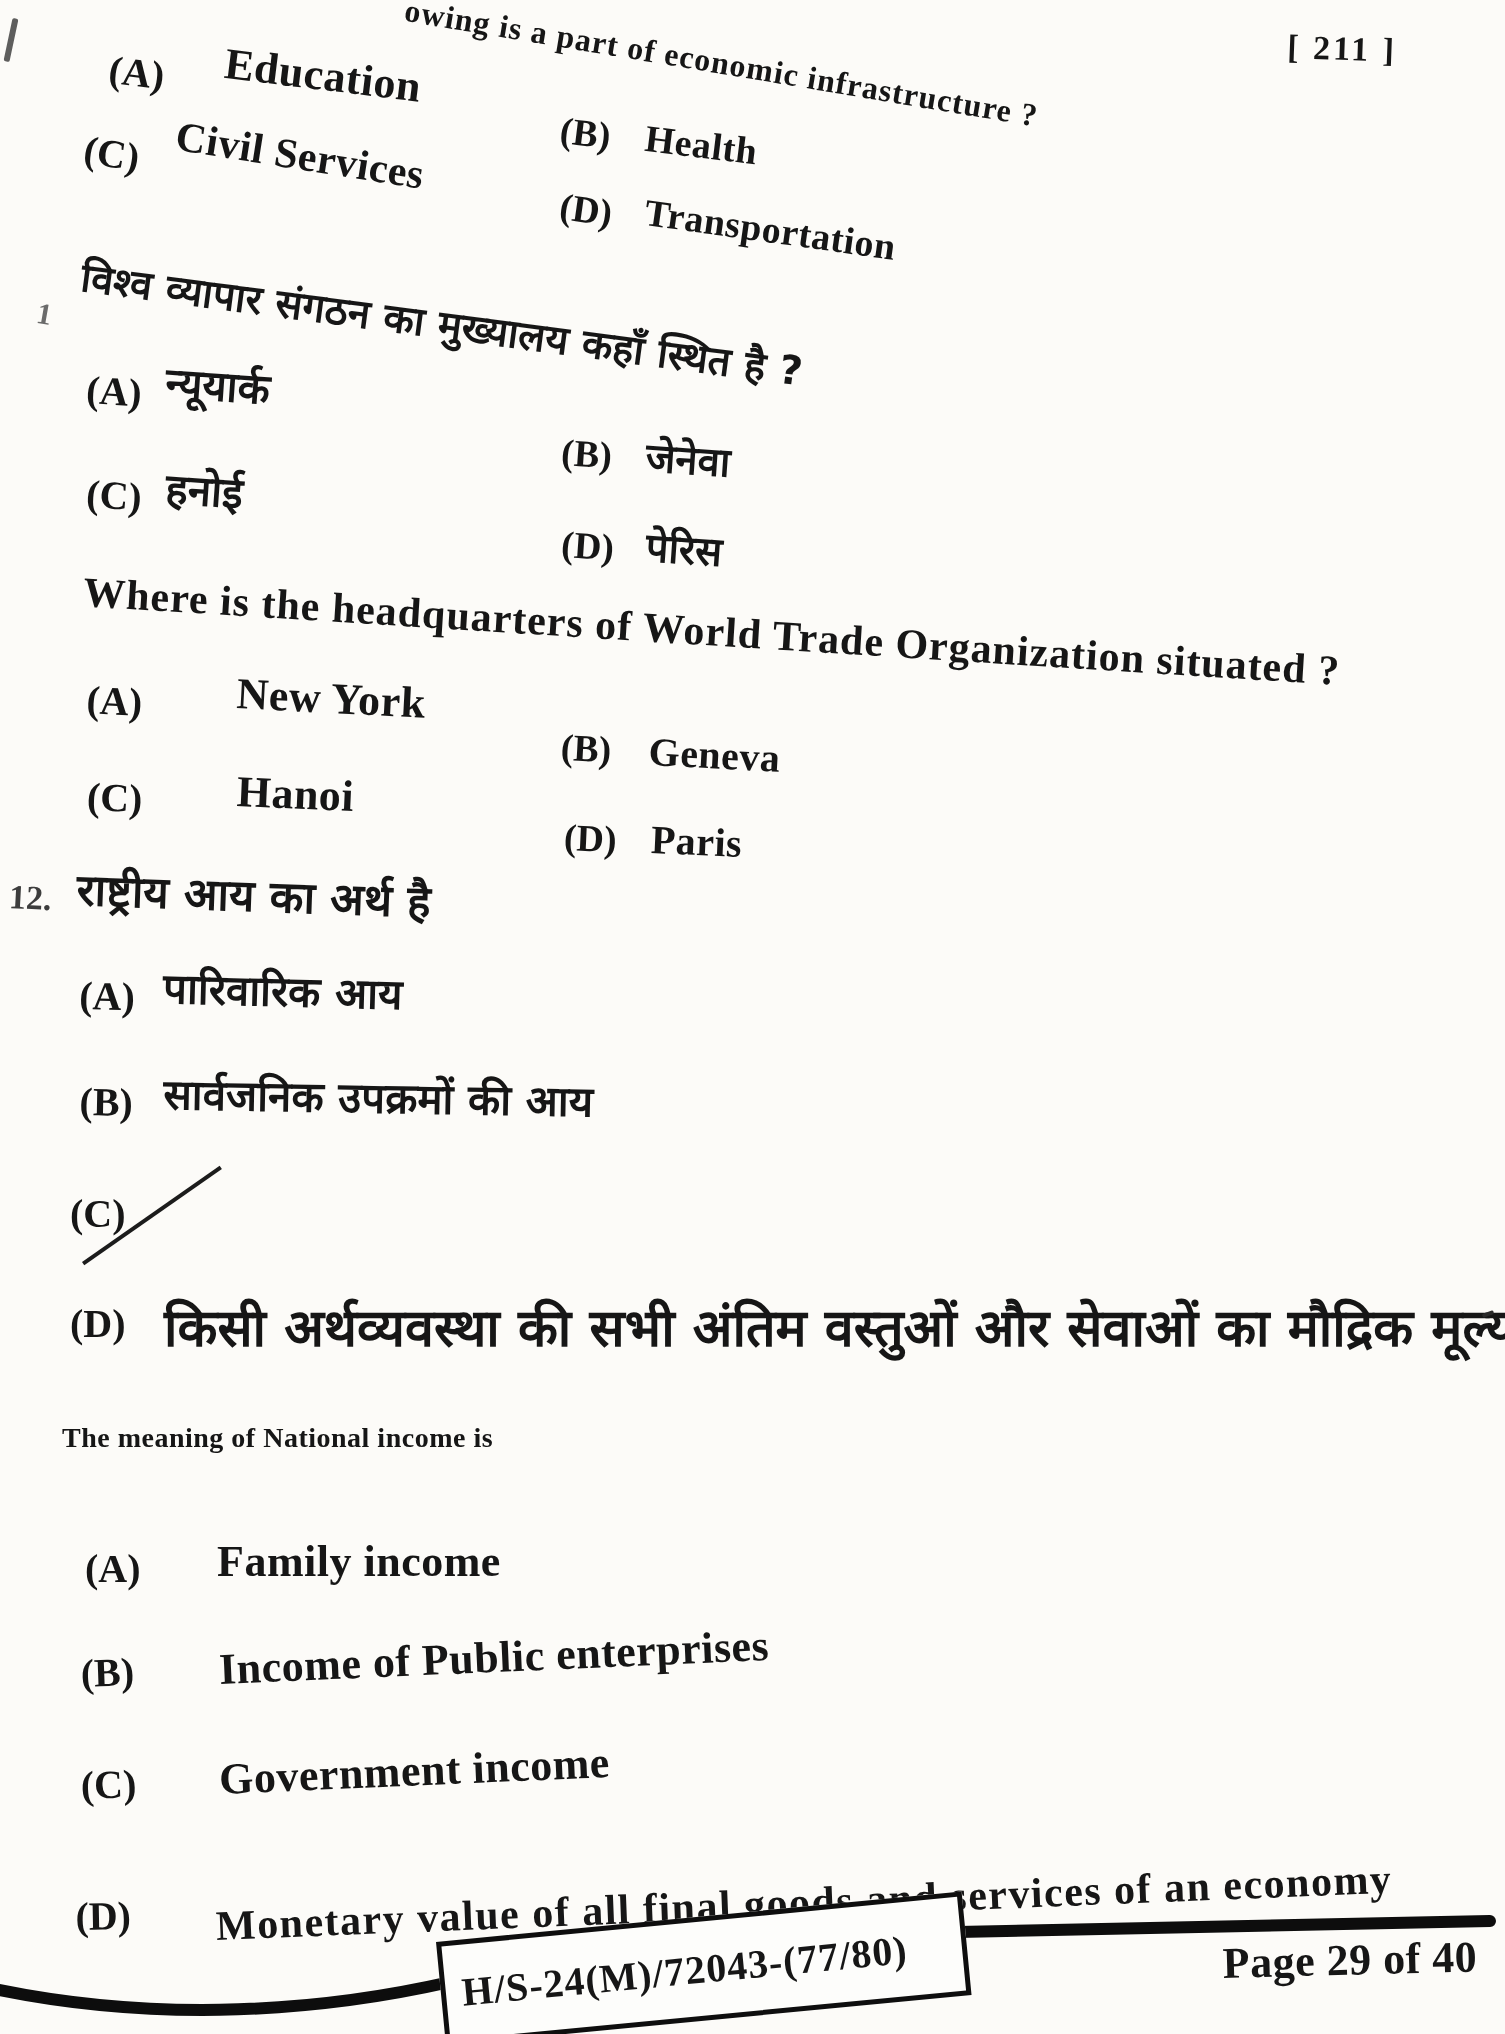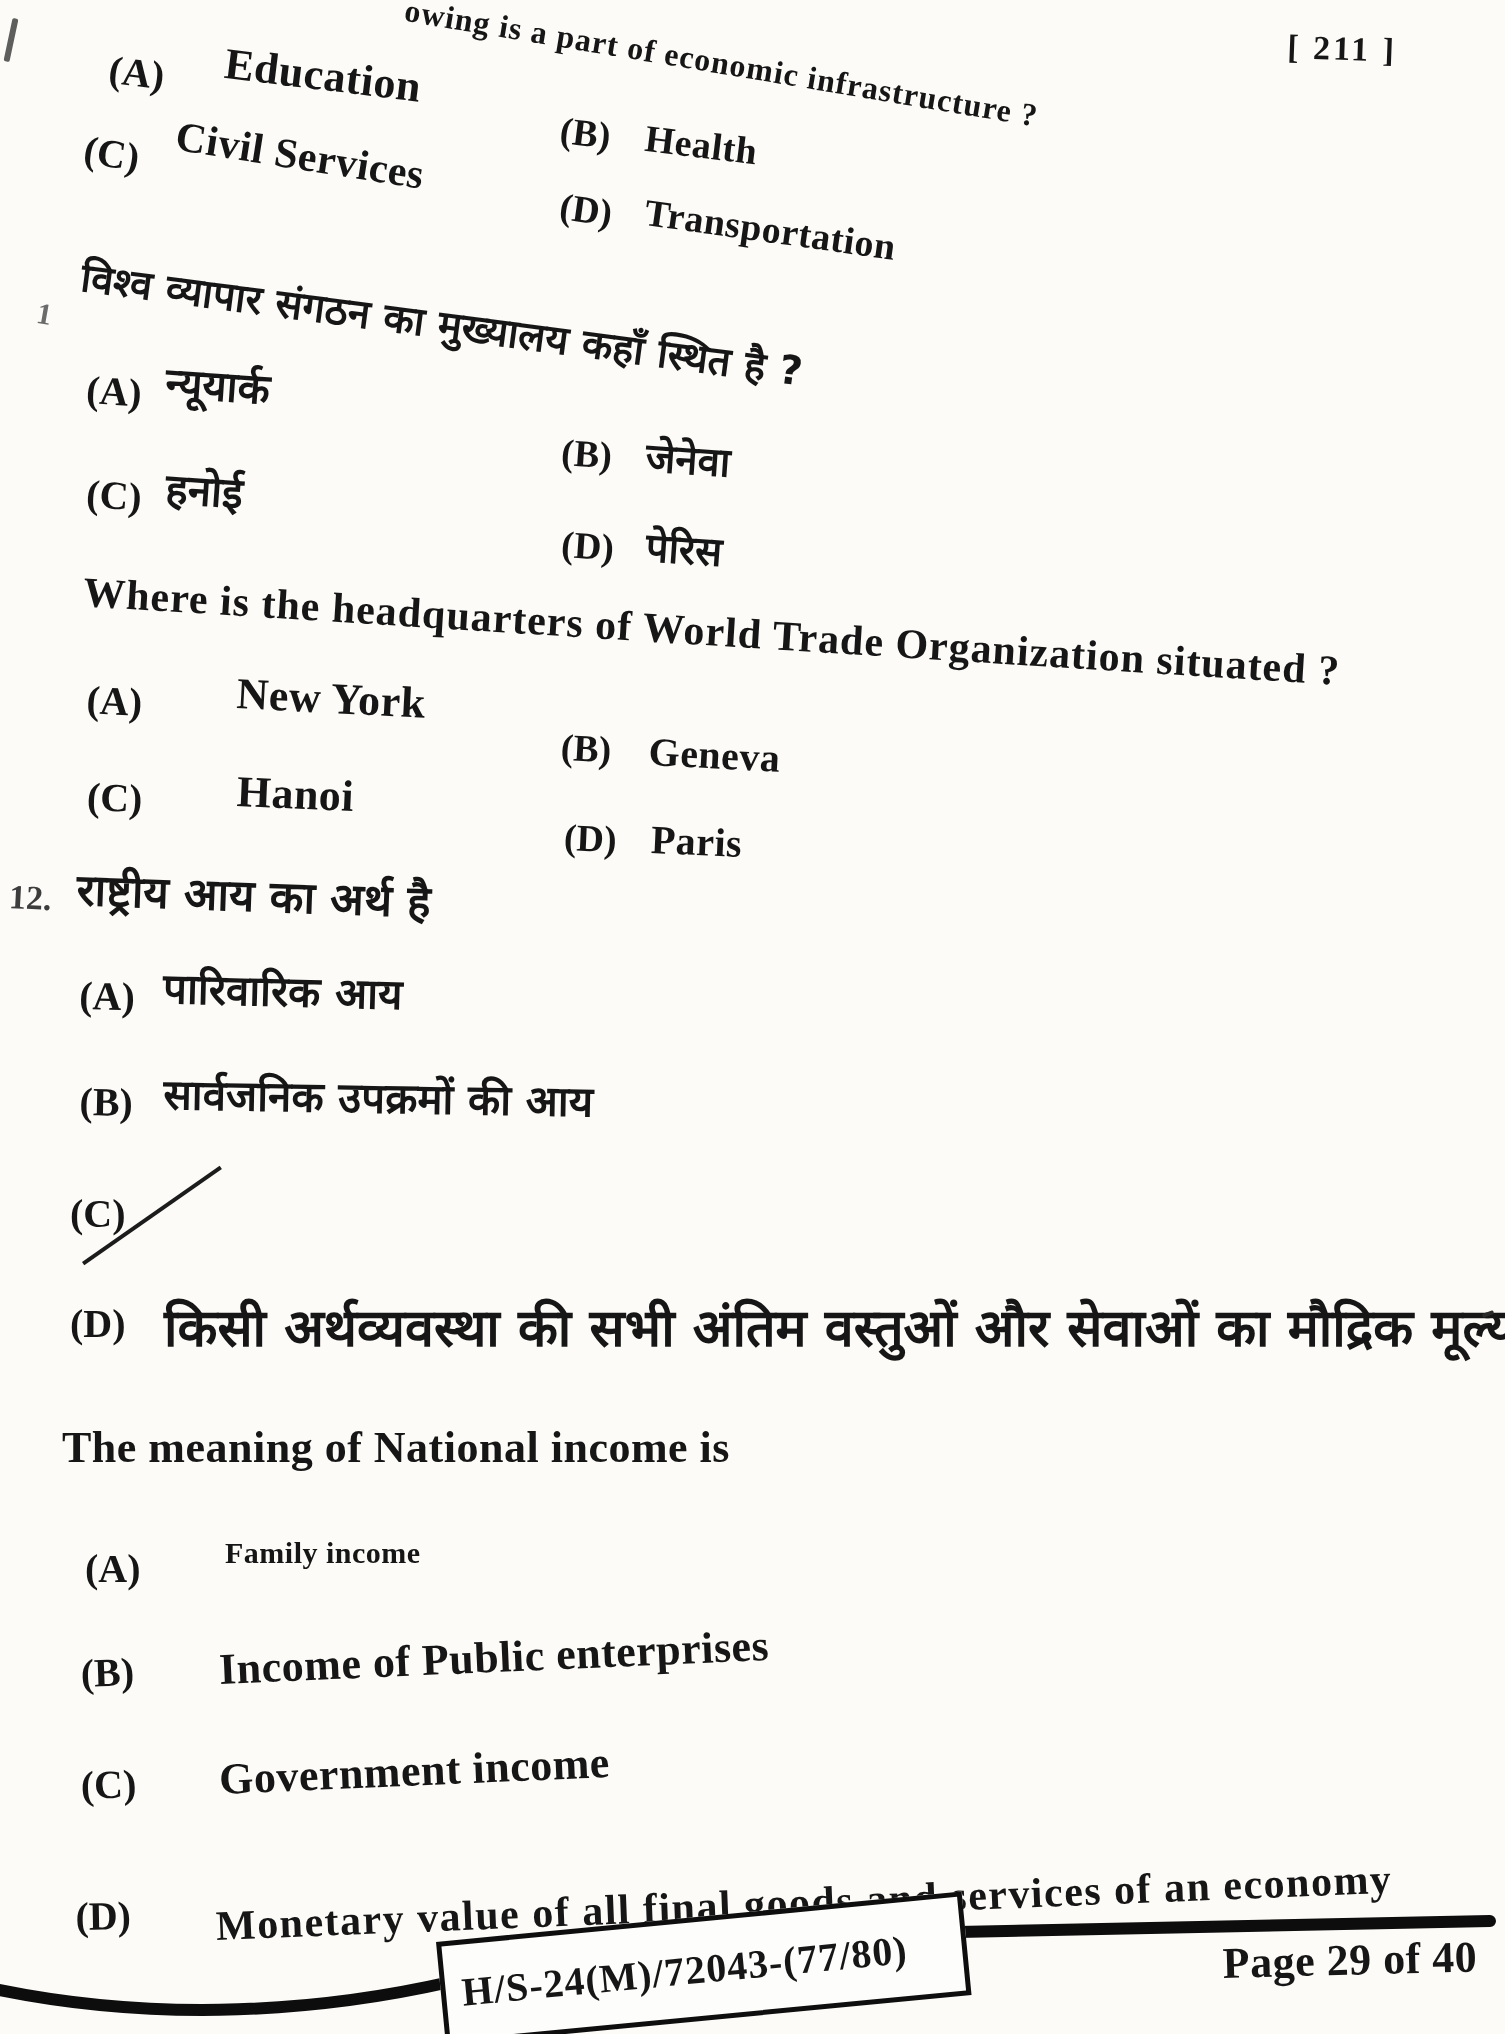--- a/index.html
+++ b/index.html
@@ -90,24 +90,24 @@
   <div class="abs lbl" style="left:80px;top:1078px;font-size:40px;transform:rotate(1deg);">(B)</div>
   <div class="abs hi" style="left:164px;top:1064px;font-size:42px;transform:rotate(1deg);">सार्वजनिक उपक्रमों की आय</div>
 
   <div class="abs lbl" style="left:70px;top:1190px;font-size:40px;transform:rotate(0deg);">(C)</div>
   <div class="slash" style="left:82px;top:1262px;"></div>
 
   <div class="abs lbl" style="left:70px;top:1300px;font-size:40px;transform:rotate(0deg);">(D)</div>
   <div class="abs hi" style="left:164px;top:1290px;font-size:52px;transform:rotate(0deg);">किसी अर्थव्यवस्था की सभी अंतिम वस्तुओं और सेवाओं का मौद्रिक मूल्य</div>
   <div class="speck" style="left:1482px;top:1312px;width:12px;height:4px;transform:rotate(-20deg);"></div>
 
-  <div class="abs en" style="left:62px;top:1422px;font-size:44px;transform:rotate(0deg);">The meaning of National income is</div>
+  <div class="abs en" style="left:62px;top:1422px;font-size:28px;transform:rotate(0deg);">The meaning of National income is</div>
 
   <div class="abs lbl" style="left:85px;top:1545px;font-size:40px;transform:rotate(0deg);">(A)</div>
-  <div class="abs en" style="left:225px;top:1536px;font-size:30px;transform:rotate(0deg);">Family income</div>
+  <div class="abs en" style="left:217px;top:1536px;font-size:44px;transform:rotate(0deg);">Family income</div>
 
   <div class="abs lbl" style="left:80px;top:1650px;font-size:40px;transform:rotate(-2deg);">(B)</div>
   <div class="abs en" style="left:218px;top:1644px;font-size:44px;transform:rotate(-2.5deg);">Income of Public enterprises</div>
 
   <div class="abs lbl" style="left:80px;top:1762px;font-size:40px;transform:rotate(-2deg);">(C)</div>
   <div class="abs en" style="left:218px;top:1754px;font-size:44px;transform:rotate(-2.5deg);">Government income</div>
 
   <div class="abs lbl" style="left:75px;top:1893px;font-size:40px;transform:rotate(-1deg);">(D)</div>
   <div class="abs en" style="left:215px;top:1902px;font-size:42px;transform:rotate(-2.3deg);letter-spacing:1.5px;">Monetary value of all final goods and services of an economy</div>
 

